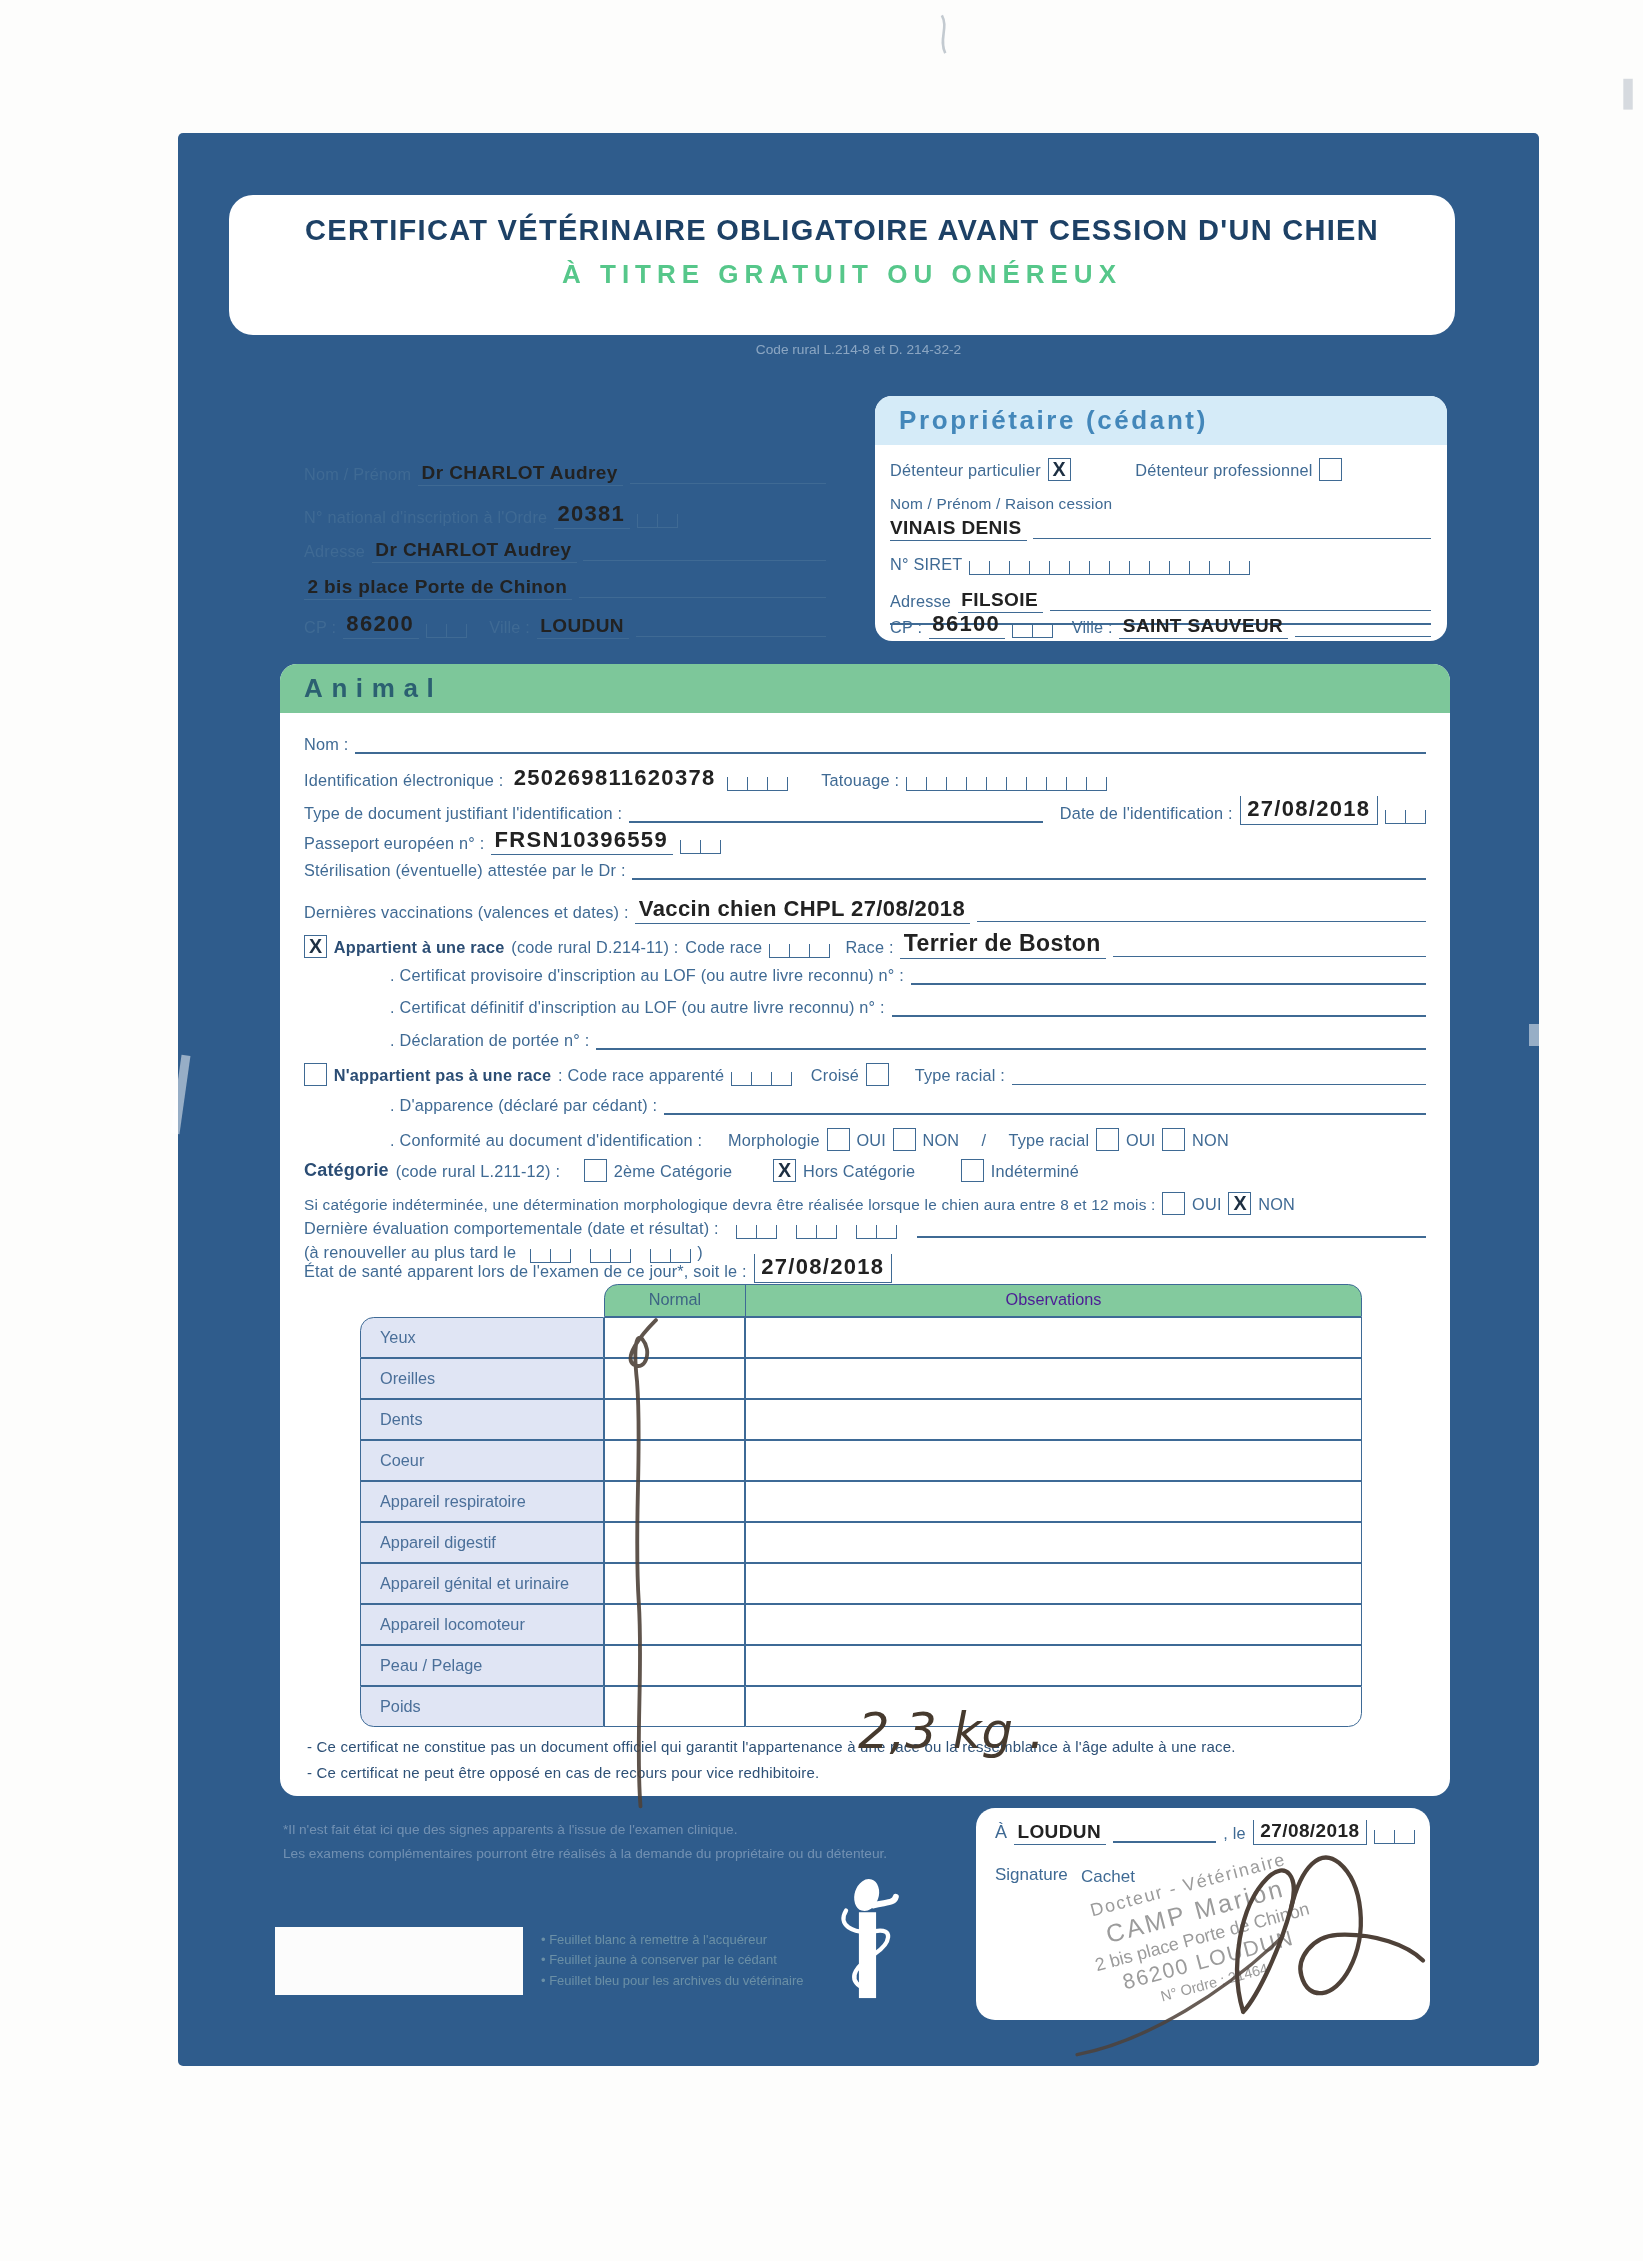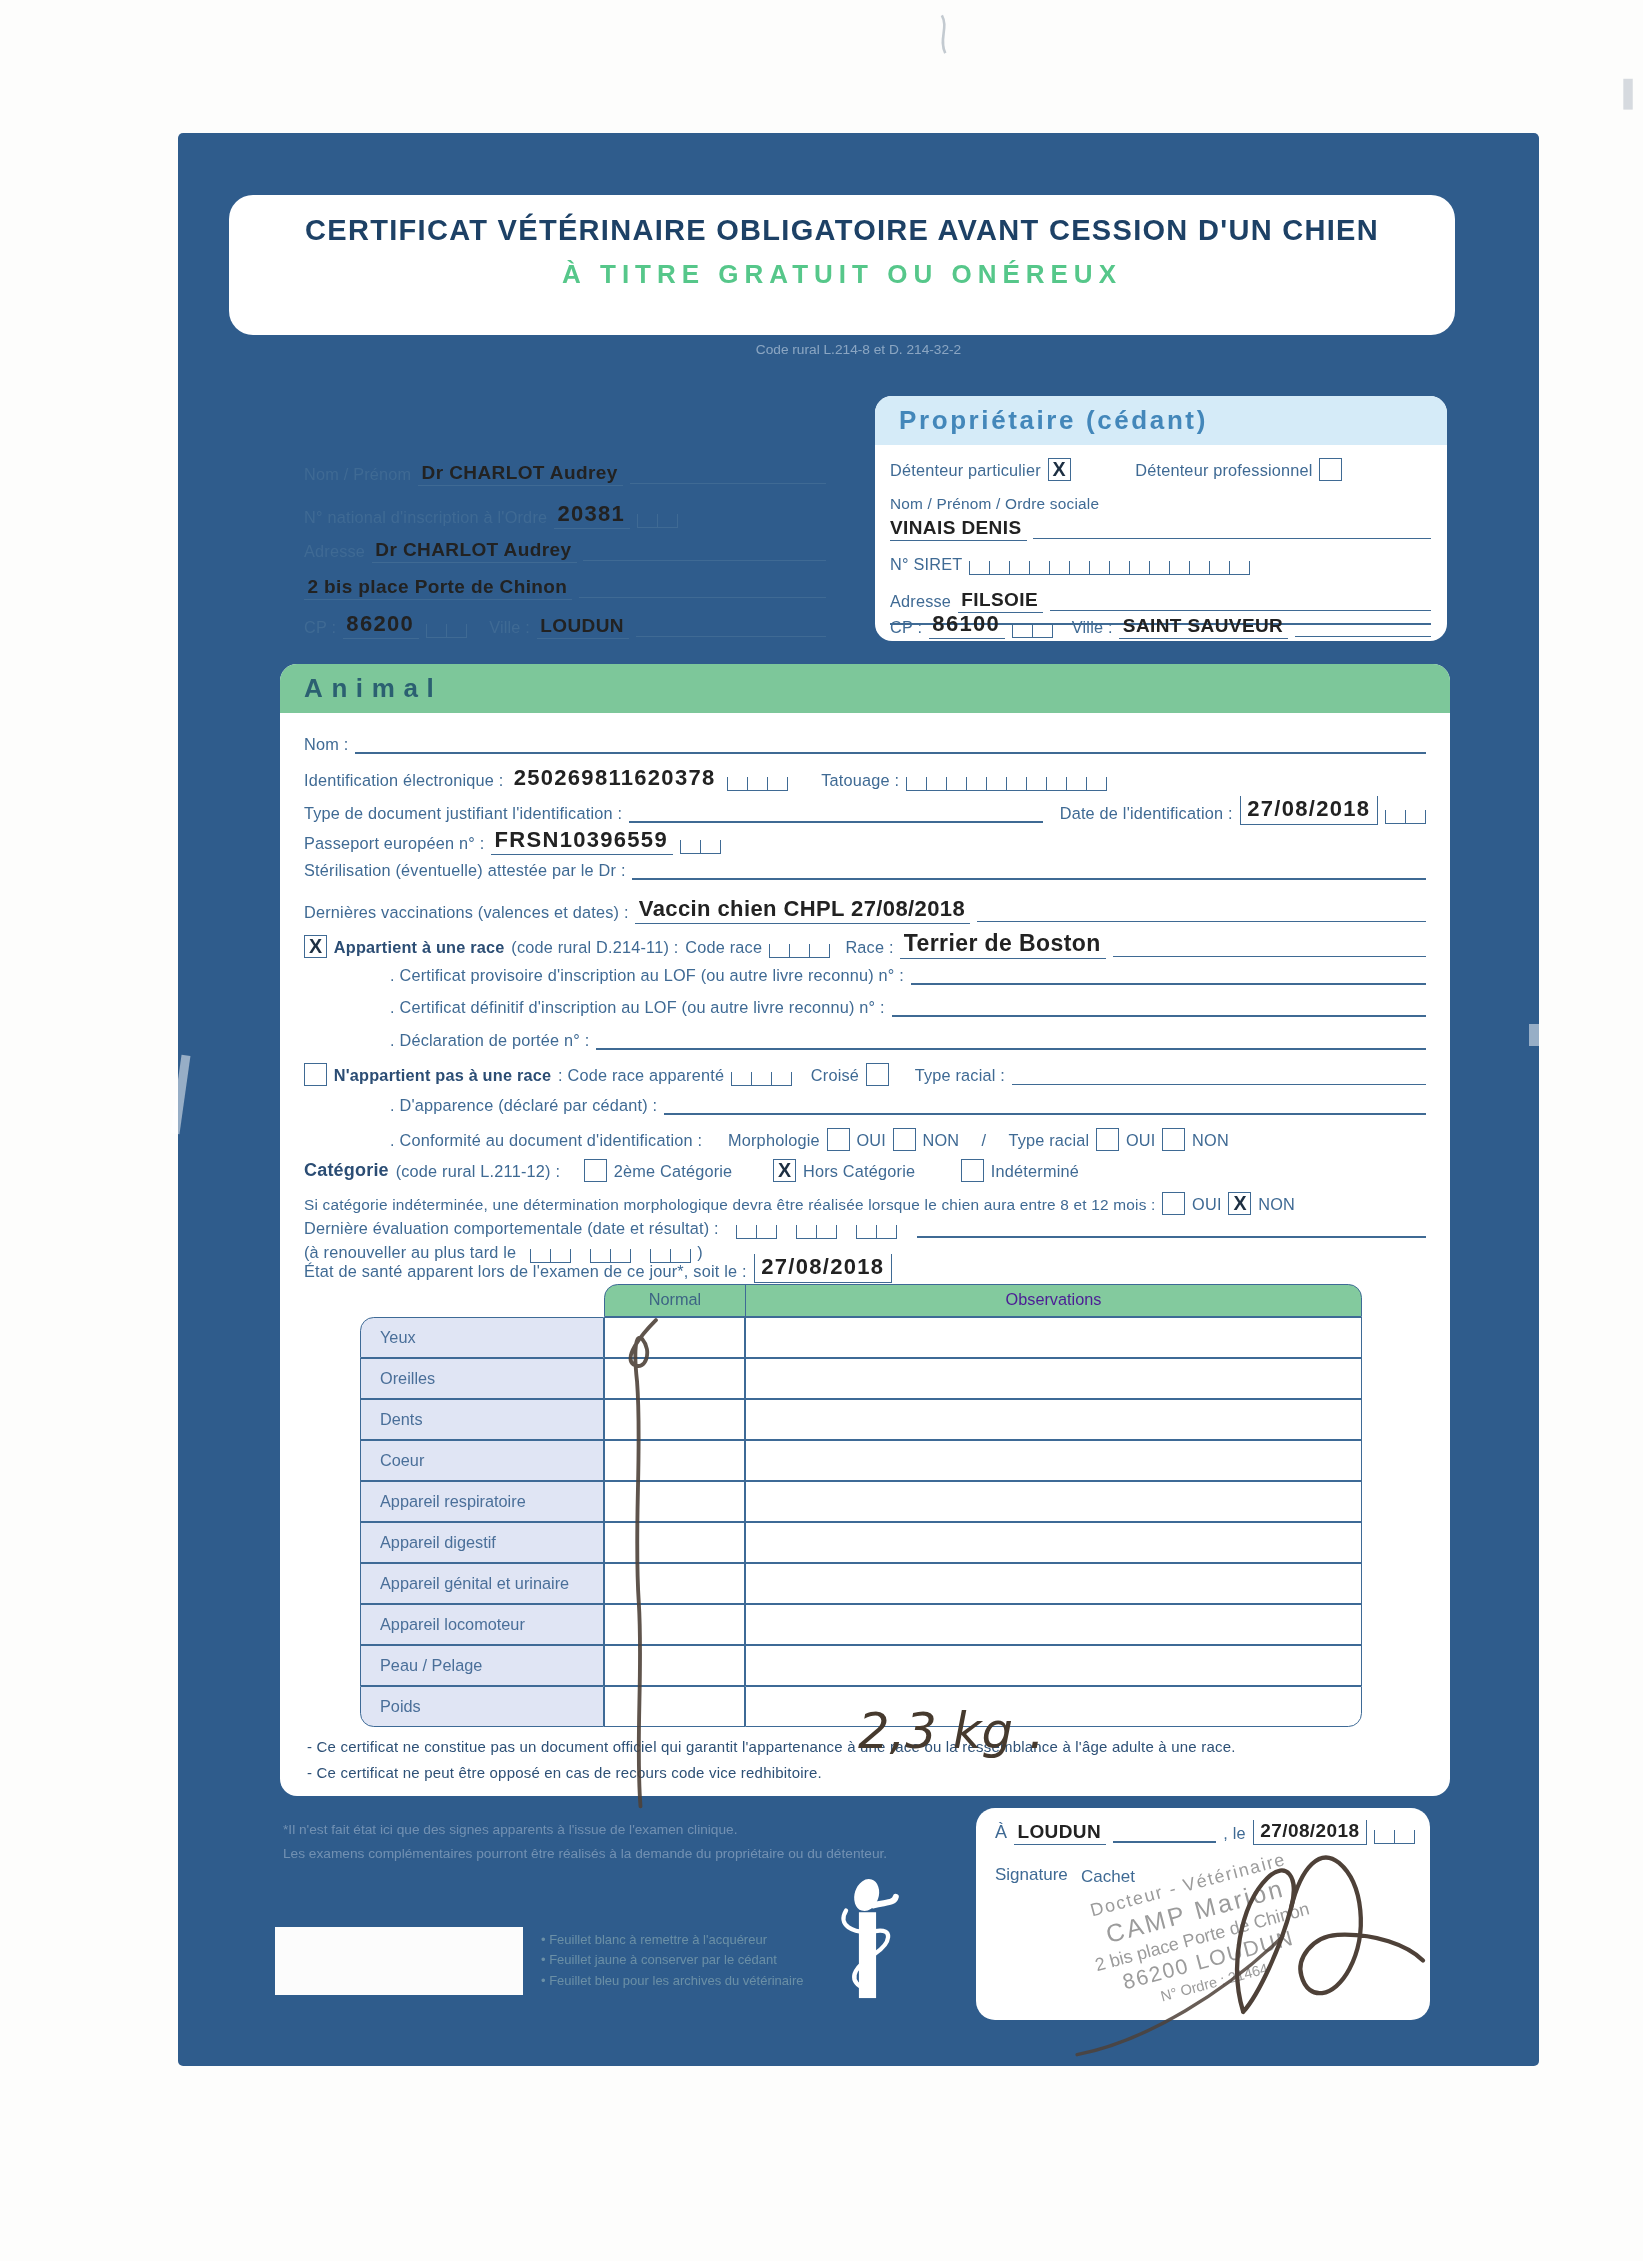--- a/index.html
+++ b/index.html
@@ -134,21 +134,21 @@
   <div class="line" style="left:890px;top:458px;width:541px;">
     <span class="lbl">Détenteur particulier</span>
     <span class="cb">
         <span>X</span>
       </span>
     <span style="width:51px;"></span>
     <span class="lbl">Détenteur professionnel</span>
     <span class="cb"></span>
   </div>
   <div class="line" style="left:890px;top:495px;width:541px;">
-    <span class="lbl sm">Nom / Prénom / Ordre sociale</span>
+    <span class="lbl sm">Nom / Prénom / Raison cession</span>
   </div>
   <div class="line" style="left:890px;top:517px;width:541px;">
     <span class="val u" style="padding-left:0;">VINAIS DENIS</span>
     <span class="fill"></span>
   </div>
   <div class="line" style="left:890px;top:555px;width:541px;">
     <span class="lbl">N° SIRET</span>
     <span class="tk">
         <i></i>
         <i></i>
@@ -436,21 +436,21 @@
           <div class="c cl">
             <span>Poids</span>
           </div>
           <div class="c cn"></div>
           <div class="c co"></div>
         </div>
       </div>
   </div>
 
   <div class="abs footnote" style="top:1738px;">- Ce certificat ne constitue pas un document officiel qui garantit l'appartenance à une race ou la ressemblance à l'âge adulte à une race.</div>
-  <div class="abs footnote" style="top:1764px;">- Ce certificat ne peut être opposé en cas de recours code vice redhibitoire.</div>
+  <div class="abs footnote" style="top:1764px;">- Ce certificat ne peut être opposé en cas de recours pour vice redhibitoire.</div>
 
   <div class="abs bluenote" style="left:283px;top:1822px;">*Il n'est fait état ici que des signes apparents à l'issue de l'examen clinique.</div>
   <div class="abs bluenote" style="left:283px;top:1846px;">Les examens complémentaires pourront être réalisés à la demande du propriétaire ou du détenteur.</div>
   <div class="abs bullet" style="left:541px;top:1932px;">• Feuillet blanc à remettre à l'acquéreur</div>
   <div class="abs bullet" style="left:541px;top:1952px;">• Feuillet jaune à conserver par le cédant</div>
   <div class="abs bullet" style="left:541px;top:1973px;">• Feuillet bleu pour les archives du vétérinaire</div>
   <div class="abs white-rect"></div>
 
   <svg class="overlay" width="103" height="146" style="left:822px;top:1871px;" viewBox="0 0 120 170">
     <rect x="43" y="48" width="20" height="100" fill="#ffffff"></rect>

